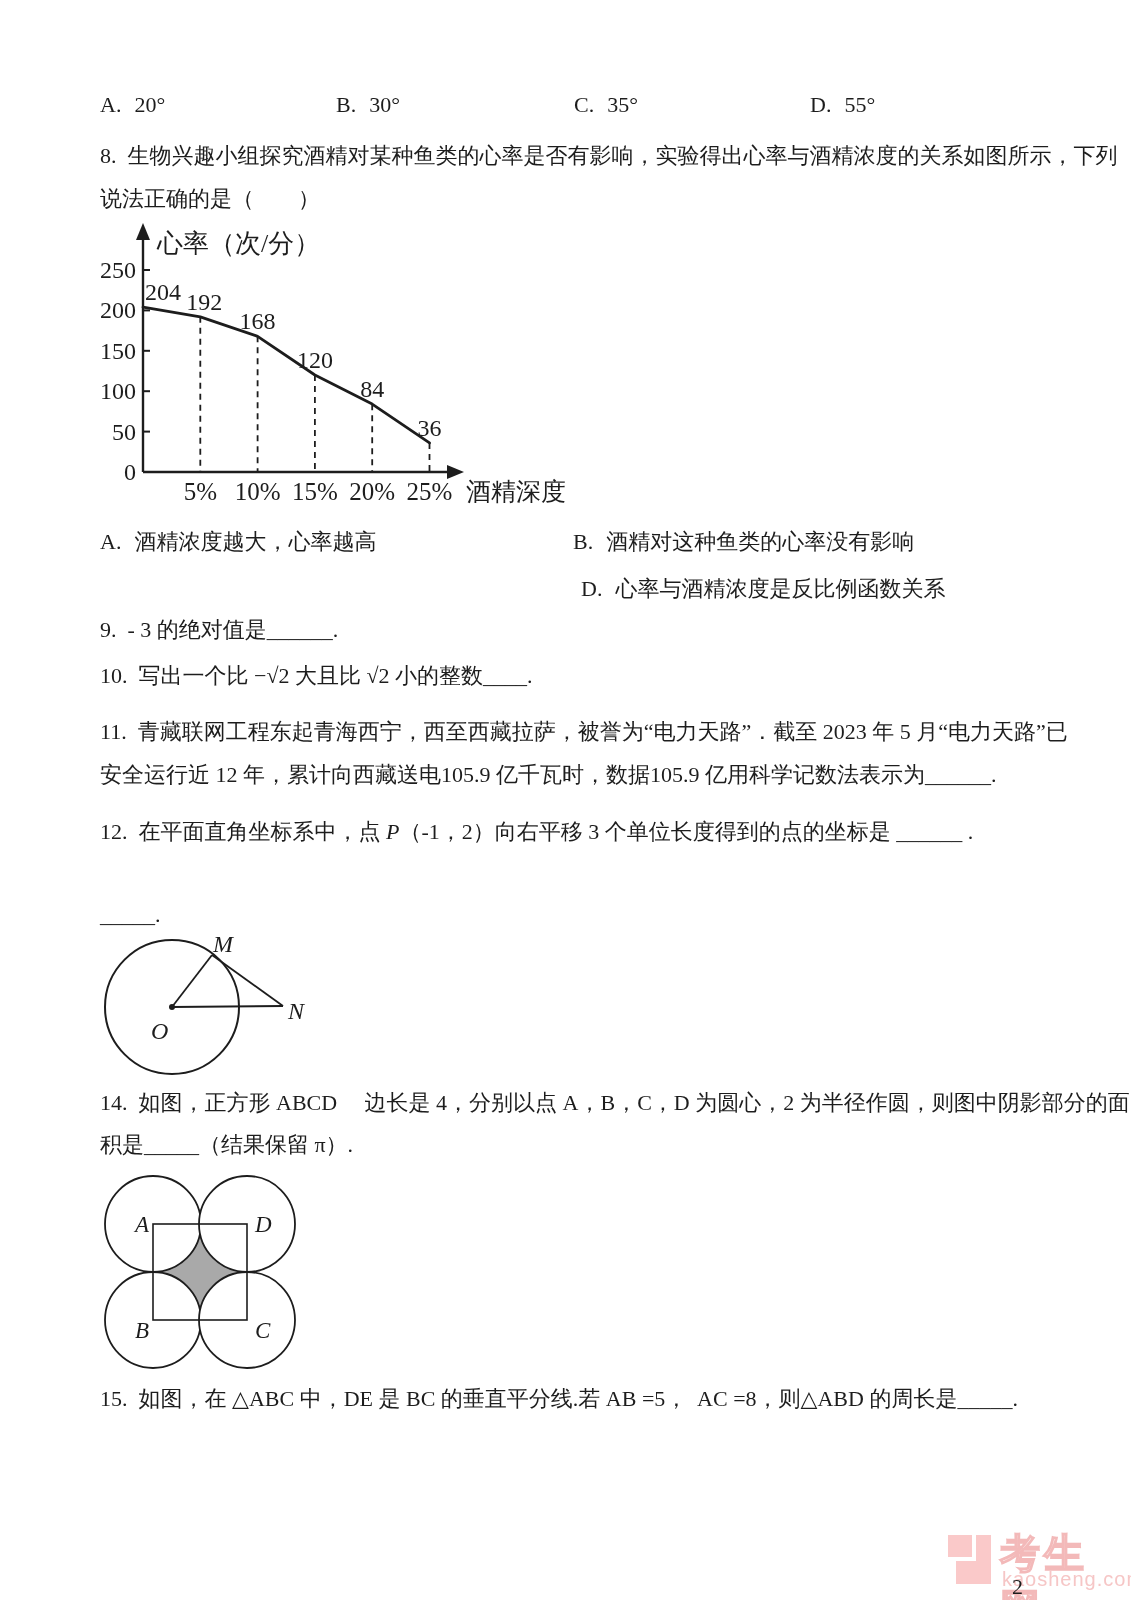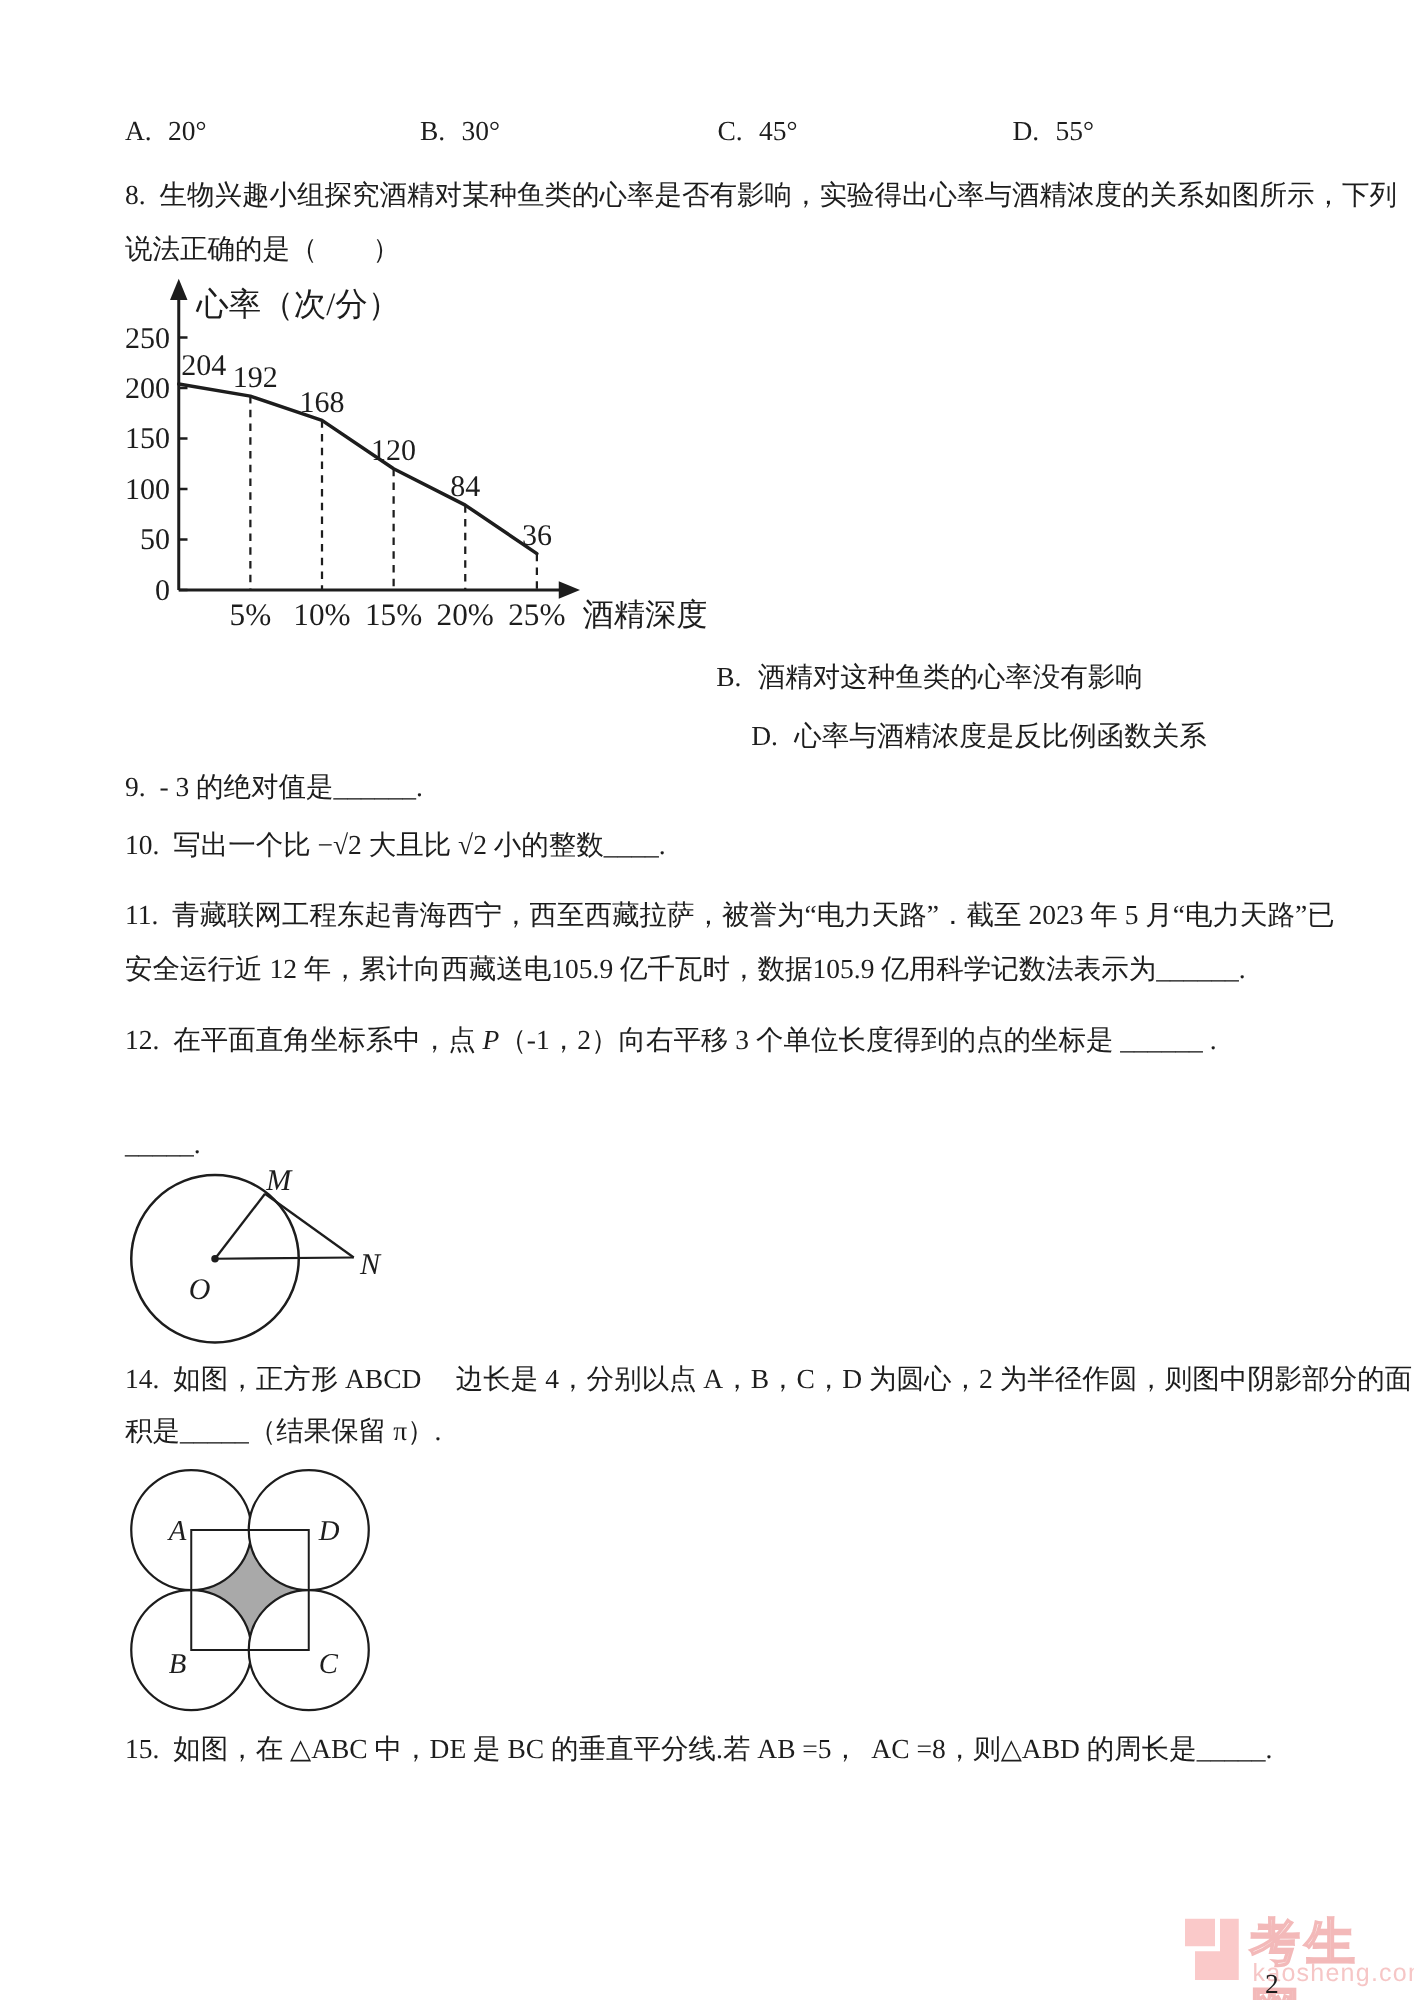--- a/index.html
+++ b/index.html
@@ -25,21 +25,21 @@
              letter-spacing:1px;font-family:"Liberation Sans","DejaVu Sans",sans-serif;}
   .pagenum{position:absolute;left:1012px;top:1574px;font-size:22px;}
 </style>
 </head>
 <body>
 
 <div class="page">
 
   <div class="col" style="left:100px;top:91px"><span class="optlab">A.</span><span>20°</span></div>
   <div class="col" style="left:336px;top:91px"><span class="optlab">B.</span><span>30°</span></div>
-  <div class="col" style="left:574px;top:91px"><span class="optlab">C.</span><span>45°</span></div>
+  <div class="col" style="left:574px;top:91px"><span class="optlab">C.</span><span>35°</span></div>
   <div class="col" style="left:810px;top:91px"><span class="optlab">D.</span><span>55°</span></div>
 
   <div class="line" style="top:142px"><span class="qnum">8.</span><span>生物兴趣小组探究酒精对某种鱼类的心率是否有影响，实验得出心率与酒精浓度的关系如图所示，下列</span></div>
   <div class="line" style="top:185px"><span>说法正确的是（　　）</span></div>
 
   <svg class="fig" style="left:100px;top:222px" width="480" height="300" viewBox="0 0 480 300" id="chart-svg">
       <line x1="43" y1="250" x2="43" y2="14" stroke="#1d1d1d" stroke-width="2.4"></line>
       <polygon points="43,1 36,18 50,18" fill="#1d1d1d"></polygon>
       <line x1="43" y1="250" x2="350" y2="250" stroke="#1d1d1d" stroke-width="2.4"></line>
       <polygon points="364,250 347,243 347,257" fill="#1d1d1d"></polygon>
@@ -69,22 +69,23 @@
       <text x="329.5" y="278" font-size="25" text-anchor="middle">25%</text>
       <path d="M43.0,85.2 L100.3,94.9 L157.6,114.3 L214.9,153.0 L272.2,182.1 L329.5,220.9" fill="none" stroke="#1d1d1d" stroke-width="2.8" stroke-linejoin="round" stroke-linecap="round"></path>
       <text x="63" y="78.16799999999998" font-size="24" text-anchor="middle">204</text>
       <text x="104.3" y="87.86399999999998" font-size="24" text-anchor="middle">192</text>
       <text x="157.6" y="107.256" font-size="24" text-anchor="middle">168</text>
       <text x="214.89999999999998" y="146.04" font-size="24" text-anchor="middle">120</text>
       <text x="272.2" y="175.128" font-size="24" text-anchor="middle">84</text>
       <text x="329.5" y="213.912" font-size="24" text-anchor="middle">36</text>
     </svg>
 
+  <div class="col" style="left:100px;top:528px"><span class="optlab">A.</span><span>酒精浓度越大，心率越高</span></div>
   <div class="col" style="left:573px;top:528px"><span class="optlab">B.</span><span>酒精对这种鱼类的心率没有影响</span></div>
-  <div class="col" style="left:601px;top:575px"><span class="optlab">D.</span><span>心率与酒精浓度是反比例函数关系</span></div>
+  <div class="col" style="left:581px;top:575px"><span class="optlab">D.</span><span>心率与酒精浓度是反比例函数关系</span></div>
 
   <div class="line" style="top:616px"><span class="qnum">9.</span><span>- 3 的绝对值是</span><span>______</span><span>.</span></div>
 
   <div class="line" style="top:662px"><span class="qnum">10.</span><span>写出一个比 </span><span>−√2</span><span> 大且比 </span><span>√2</span><span> 小的整数</span><span>____</span><span>.</span></div>
 
   <div class="line" style="top:718px"><span class="qnum">11.</span><span>青藏联网工程东起青海西宁，西至西藏拉萨，被誉为“电力天路”．截至 2023 年 5 月“电力天路”已</span></div>
   <div class="line" style="top:761px"><span>安全运行近 12 年，累计向西藏送电105.9 亿千瓦时，数据105.9 亿用科学记数法表示为</span><span>______</span><span>.</span></div>
 
   <div class="line" style="top:818px"><span class="qnum">12.</span><span>在平面直角坐标系中，点 </span><span class="ital">P</span><span>（-1，2）向右平移 3 个单位长度得到的点的坐标是 </span><span>______</span><span> .</span></div>
 

